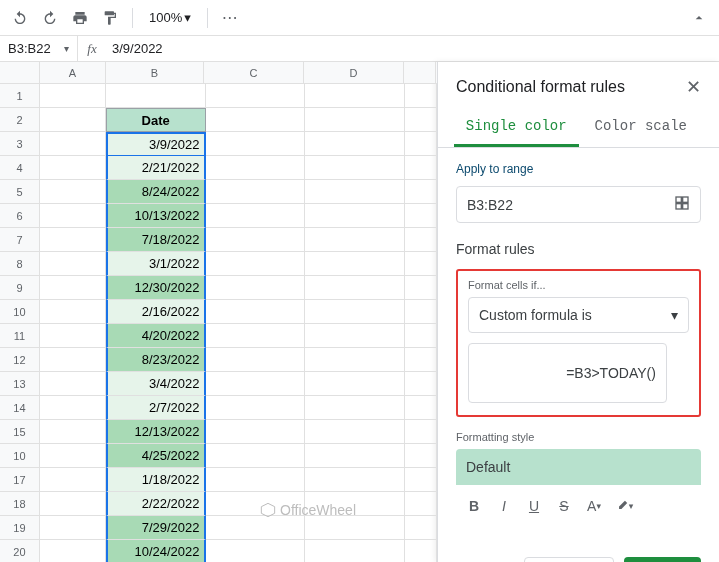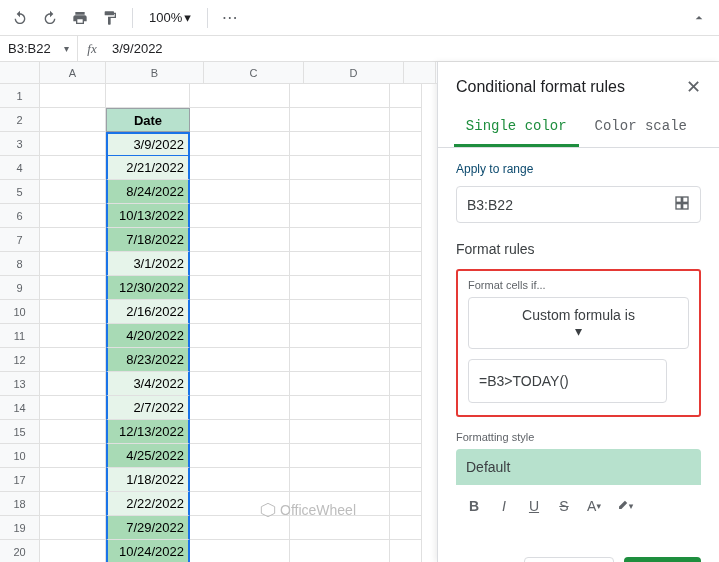--- a/index.html
+++ b/index.html
@@ -21,21 +21,21 @@
 .grid-area { width: 437px; overflow: hidden; position: relative; }
 .col-headers { display: flex; height: 22px; background: #f8f9fa; border-bottom: 1px solid #e0e0e0; font-size: 11px; color: #5f6368; }
 .corner { width: 40px; border-right: 1px solid #e0e0e0; }
 .col-h { border-right: 1px solid #e0e0e0; display: flex; align-items: center; justify-content: center; }
 .col-ha { width: 66px; } .col-hb { width: 98px; } .col-hc { width: 100px; } .col-hd { width: 100px; } .col-he { width: 32px; }
 
 .rows { }
 .row { display: flex; height: 24px; font-size: 13px; }
 .row-h { width: 40px; background: #f8f9fa; border-right: 1px solid #e0e0e0; border-bottom: 1px solid #e0e0e0; display: flex; align-items: center; justify-content: center; font-size: 11px; color: #5f6368; }
 .cell { border-right: 1px solid #e0e0e0; border-bottom: 1px solid #e0e0e0; display: flex; align-items: center; padding: 0 4px; }
-.ca { width: 66px; } .cb { width: 84px; justify-content: flex-end; } .cc { width: 100px; } .cd { width: 100px; } .ce { width: 32px; }
+.ca { width: 66px; } .cb { width: 100px; justify-content: flex-end; } .cc { width: 100px; } .cd { width: 100px; } .ce { width: 32px; }
 
 .header-cell { background: #b7e1cd; justify-content: center; font-weight: bold; border: 1px solid #9aa0a6; }
 .hl { background: #e6f4ea; }
 .hl-dark { background: #a8dab5; }
 .sel-top { border-top: 2px solid #1a73e8; }
 .sel-left { border-left: 2px solid #1a73e8; }
 .sel-right-b { border-right: 2px solid #1a73e8; }
 .active-cell { outline: 1px solid #1a73e8; outline-offset: -1px; }
 
 .sidebar { flex: 1; border-left: 1px solid #dadce0; padding: 0; background: #fff; box-shadow: -2px 0 6px rgba(0,0,0,0.08); }
@@ -46,22 +46,22 @@
 .tab.active { color: #1e8e3e; border-bottom: 3px solid #1e8e3e; font-weight: 500; }
 
 .sb-body { padding: 14px 18px; font-size: 13px; color: #3c4043; }
 .sb-label { font-size: 12px; color: #0c4a6e; margin-bottom: 10px; }
 .range-row { display: flex; align-items: center; justify-content: space-between; border: 1px solid #dadce0; border-radius: 4px; padding: 8px 10px; margin-bottom: 18px; font-size: 14px; }
 .grid-icon { color: #5f6368; }
 
 .section-title { font-size: 14px; color: #3c4043; margin: 8px 0 12px; }
 .red-box { border: 2.5px solid #e53935; border-radius: 3px; padding: 8px 10px 12px; margin-bottom: 14px; }
 .small-label { font-size: 11px; color: #5f6368; margin-bottom: 6px; }
-.dropdown { border: 1px solid #dadce0; border-radius: 4px; padding: 9px 10px; display: flex; justify-content: space-between; align-items: center; font-size: 14px; margin-bottom: 10px; cursor: pointer; flex-direction: column; }
-.text-input { border: 1px solid #dadce0; border-radius: 4px; padding: 13px 10px; font-size: 14px; width: 90%; }
+.dropdown { border: 1px solid #dadce0; border-radius: 4px; padding: 9px 10px; display: flex; justify-content: space-between; align-items: center; font-size: 14px; margin-bottom: 10px; cursor: pointer; }
+.text-input { border: 1px solid #dadce0; border-radius: 4px; padding: 21px 10px; font-size: 14px; width: 90%; text-align: right; }
 
 .style-preview { background: #b7e1cd; padding: 10px; border-radius: 4px 4px 0 0; font-size: 14px; margin-top: 6px; }
 .fmt-toolbar { display: flex; gap: 2px; padding: 8px 4px; }
 .fmt-btn { width: 28px; height: 26px; display: flex; align-items: center; justify-content: center; color: #5f6368; cursor: pointer; font-size: 14px; border-radius: 3px; }
 
 .btn-row { display: flex; justify-content: flex-end; gap: 10px; padding: 16px 18px 0; }
 .btn { padding: 9px 22px; border-radius: 4px; font-size: 14px; font-weight: 500; cursor: pointer; border: none; }
 .btn-cancel { background: #fff; color: #1e8e3e; border: 1px solid #dadce0; }
 .btn-done { background: #1e8e3e; color: #fff; }
 

